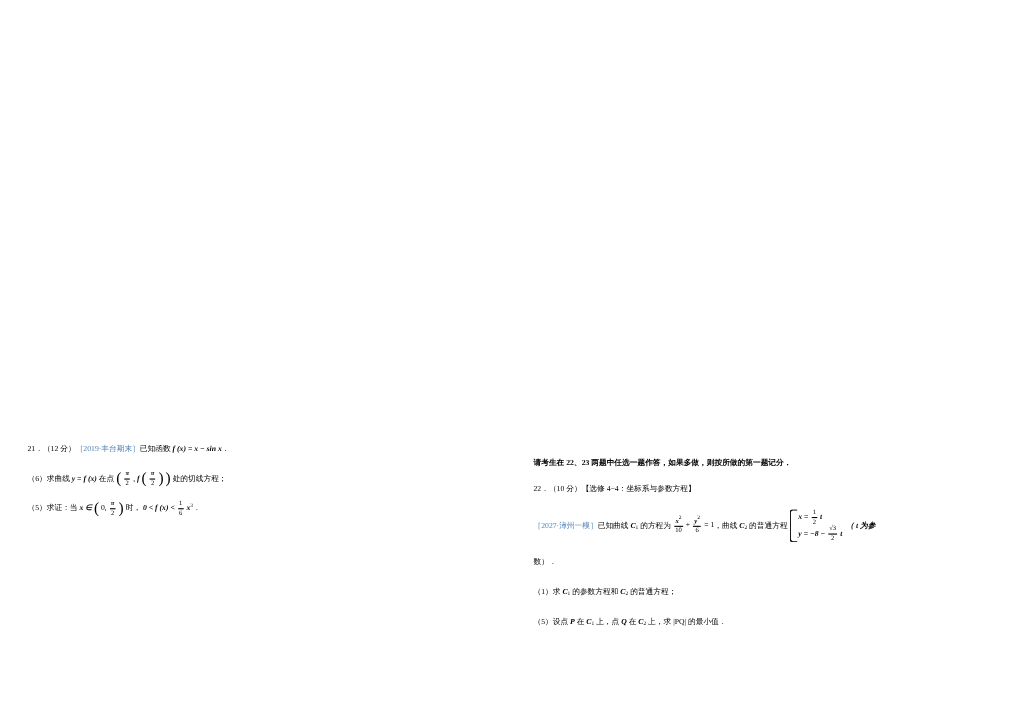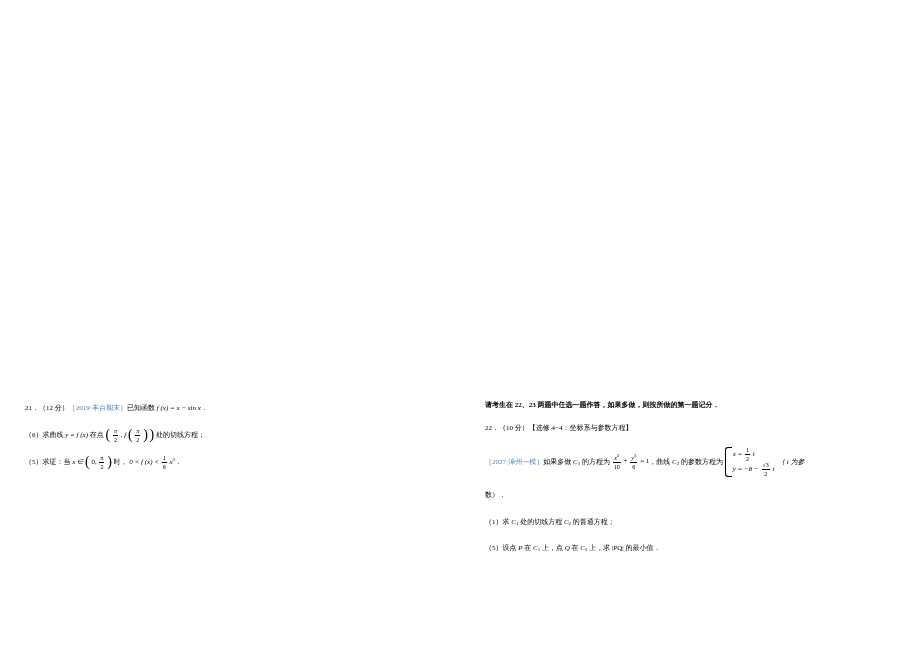--- a/index.html
+++ b/index.html
@@ -24,39 +24,41 @@
     .column {
       width: 50%;
       padding: 15px 25px;
       position: relative;
     }
     .left-column {
       padding-top: 400px;
     }
     .right-column {
       padding-top: 400px;
+      margin-top: 16px;
     }
     .problem-block {
       margin-bottom: 18px;
       line-height: 2.4;
     }
     .problem-header {
       margin-bottom: 8px;
     }
     .sub-item {
       margin-top: 10px;
       margin-bottom: 10px;
     }
     .blue-text {
       color: #4a7fb5;
       font-family: Liberation Serif, serif;
     }
     .math {
       font-family: "Times New Roman", serif;
       font-style: italic;
+      font-weight: bold;
     }
     .math-upright {
       font-family: "Times New Roman", serif;
       font-style: normal;
     }
     .frac {
       display: inline-block;
       vertical-align: middle;
       text-align: center;
       font-size: 6px;
@@ -189,37 +191,37 @@
 
     <div class="instruction-text">请考生在 22、23 两题中任选一题作答，如果多做，则按所做的第一题记分．</div>
 
     <div class="problem-block">
 
       <div class="problem-header">
         <span>22．（10 分）</span><span>【选修 4−4：坐标系与参数方程】</span>
       </div>
 
       <div class="sub-item">
-        <span class="blue-text">［2027·漳州一模］</span><span>如果多做</span>
+        <span class="blue-text">［2027·漳州一模］</span><span>已知曲线</span>
         <span class="math">C</span><sub class="idx">1</sub>
         <span>的方程为</span>
         <span class="inline-group">
           <span class="frac">
             <span class="num"><span class="math">x</span><sup class="pow">2</sup></span>
             <span class="den math-upright">10</span>
           </span>
           <span class="math-upright"> + </span>
           <span class="frac">
             <span class="num"><span class="math">y</span><sup class="pow">2</sup></span>
             <span class="den math-upright">6</span>
           </span>
           <span class="math-upright"> = 1</span>
         </span><span>，曲线</span>
         <span class="math">C</span><sub class="idx">2</sub>
-        <span>的参数方程为</span>
+        <span>的普通方程</span>
         <span class="brace-group">
           <span class="brace-line">
             <span class="math">x = </span>
             <span class="frac">
               <span class="num math-upright">1</span>
               <span class="den math-upright">2</span>
             </span>
             <span class="math">t</span>
           </span>
           <span class="brace-line">
@@ -234,21 +236,21 @@
         &nbsp;<span class="math">（ t 为参</span>
       </div>
 
       <div class="sub-item">
         <span>数）．</span>
       </div>
 
       <div class="sub-item">
         <span>（1）求</span>
         <span class="math">C</span><sub class="idx">1</sub>
-        <span>处的切线方程</span>
+        <span>的参数方程和</span>
         <span class="math">C</span><sub class="idx">2</sub>
         <span>的普通方程；</span>
       </div>
 
       <div class="sub-item">
         <span>（5）设点</span>
         <span class="math">P</span>
         <span> 在 </span>
         <span class="math">C</span><sub class="idx">1</sub>
         <span> 上，点 </span>

